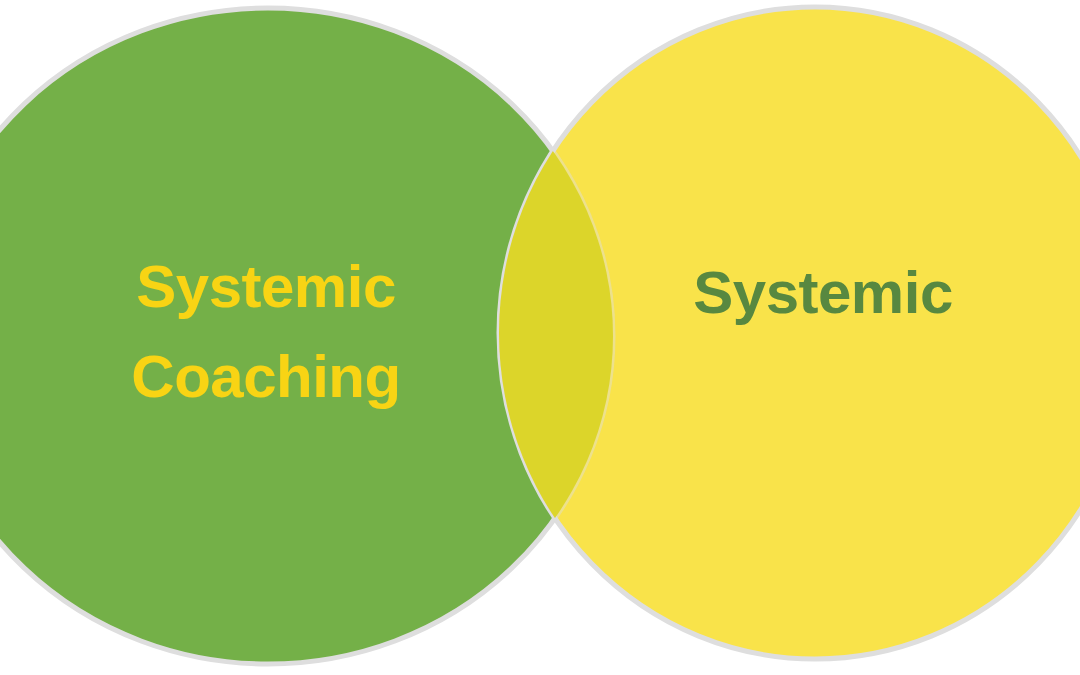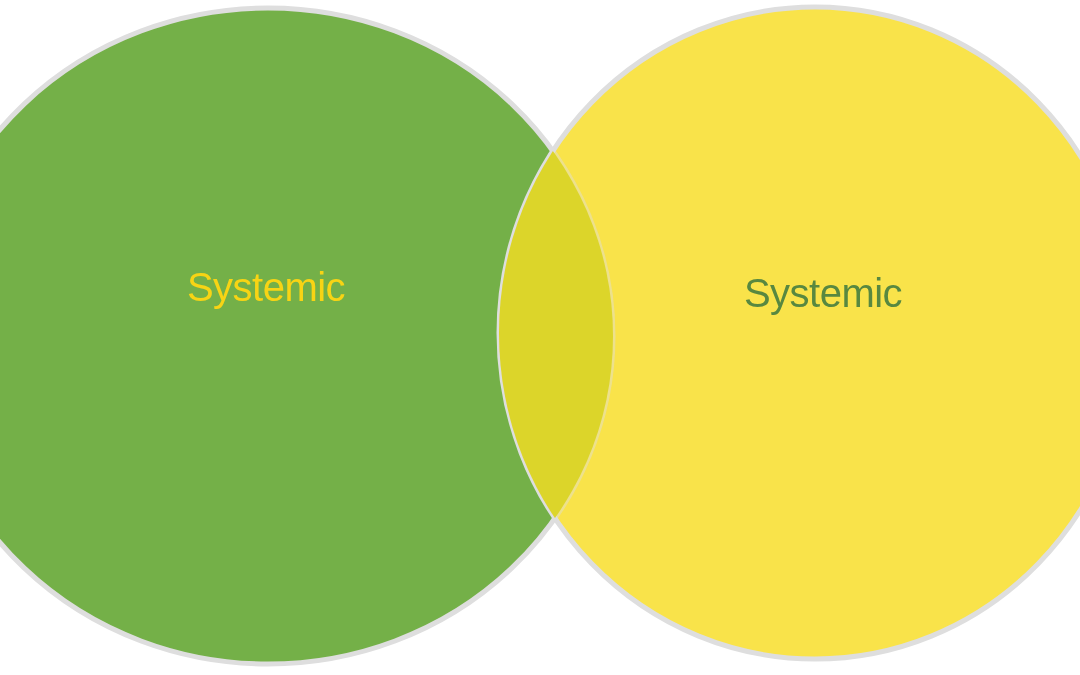--- a/index.html
+++ b/index.html
@@ -18,22 +18,22 @@
   }
   .venn-svg {
     position: absolute;
     top: 0;
     left: 0;
   }
   .venn-label {
     position: absolute;
     transform: translateX(-50%);
     text-align: center;
-    font-weight: 400;
-    font-size: 40px;
+    font-weight: 700;
+    font-size: 60px;
     line-height: 90px;
     letter-spacing: -0.5px;
     white-space: nowrap;
     user-select: none;
   }
   .venn-label--left {
     left: 266px;
     top: 242px;
     color: var(--left-text-color, #f8d414);
   }
@@ -62,19 +62,20 @@
 
     <ellipse cx="815" cy="333" rx="316" ry="326" stroke-width="5" fill="#f9e34a" stroke="#dedede"></ellipse>
 
     <ellipse cx="268" cy="336" rx="345" ry="328" fill="none" stroke-width="5" opacity="0.45" clip-path="url(#clip-yellow)" stroke="#dedede"></ellipse>
 
     <ellipse cx="815" cy="333" rx="316" ry="326" clip-path="url(#clip-green)" fill="#dcd52a"></ellipse>
   </svg>
 
   <div class="venn-label venn-label--left">
     <div>Systemic</div>
+    <div>Coaching</div>
   </div>
 
   <div class="venn-label venn-label--right">
     <div>Systemic</div>
   </div>
 
 </div>
 
 </body></html>

